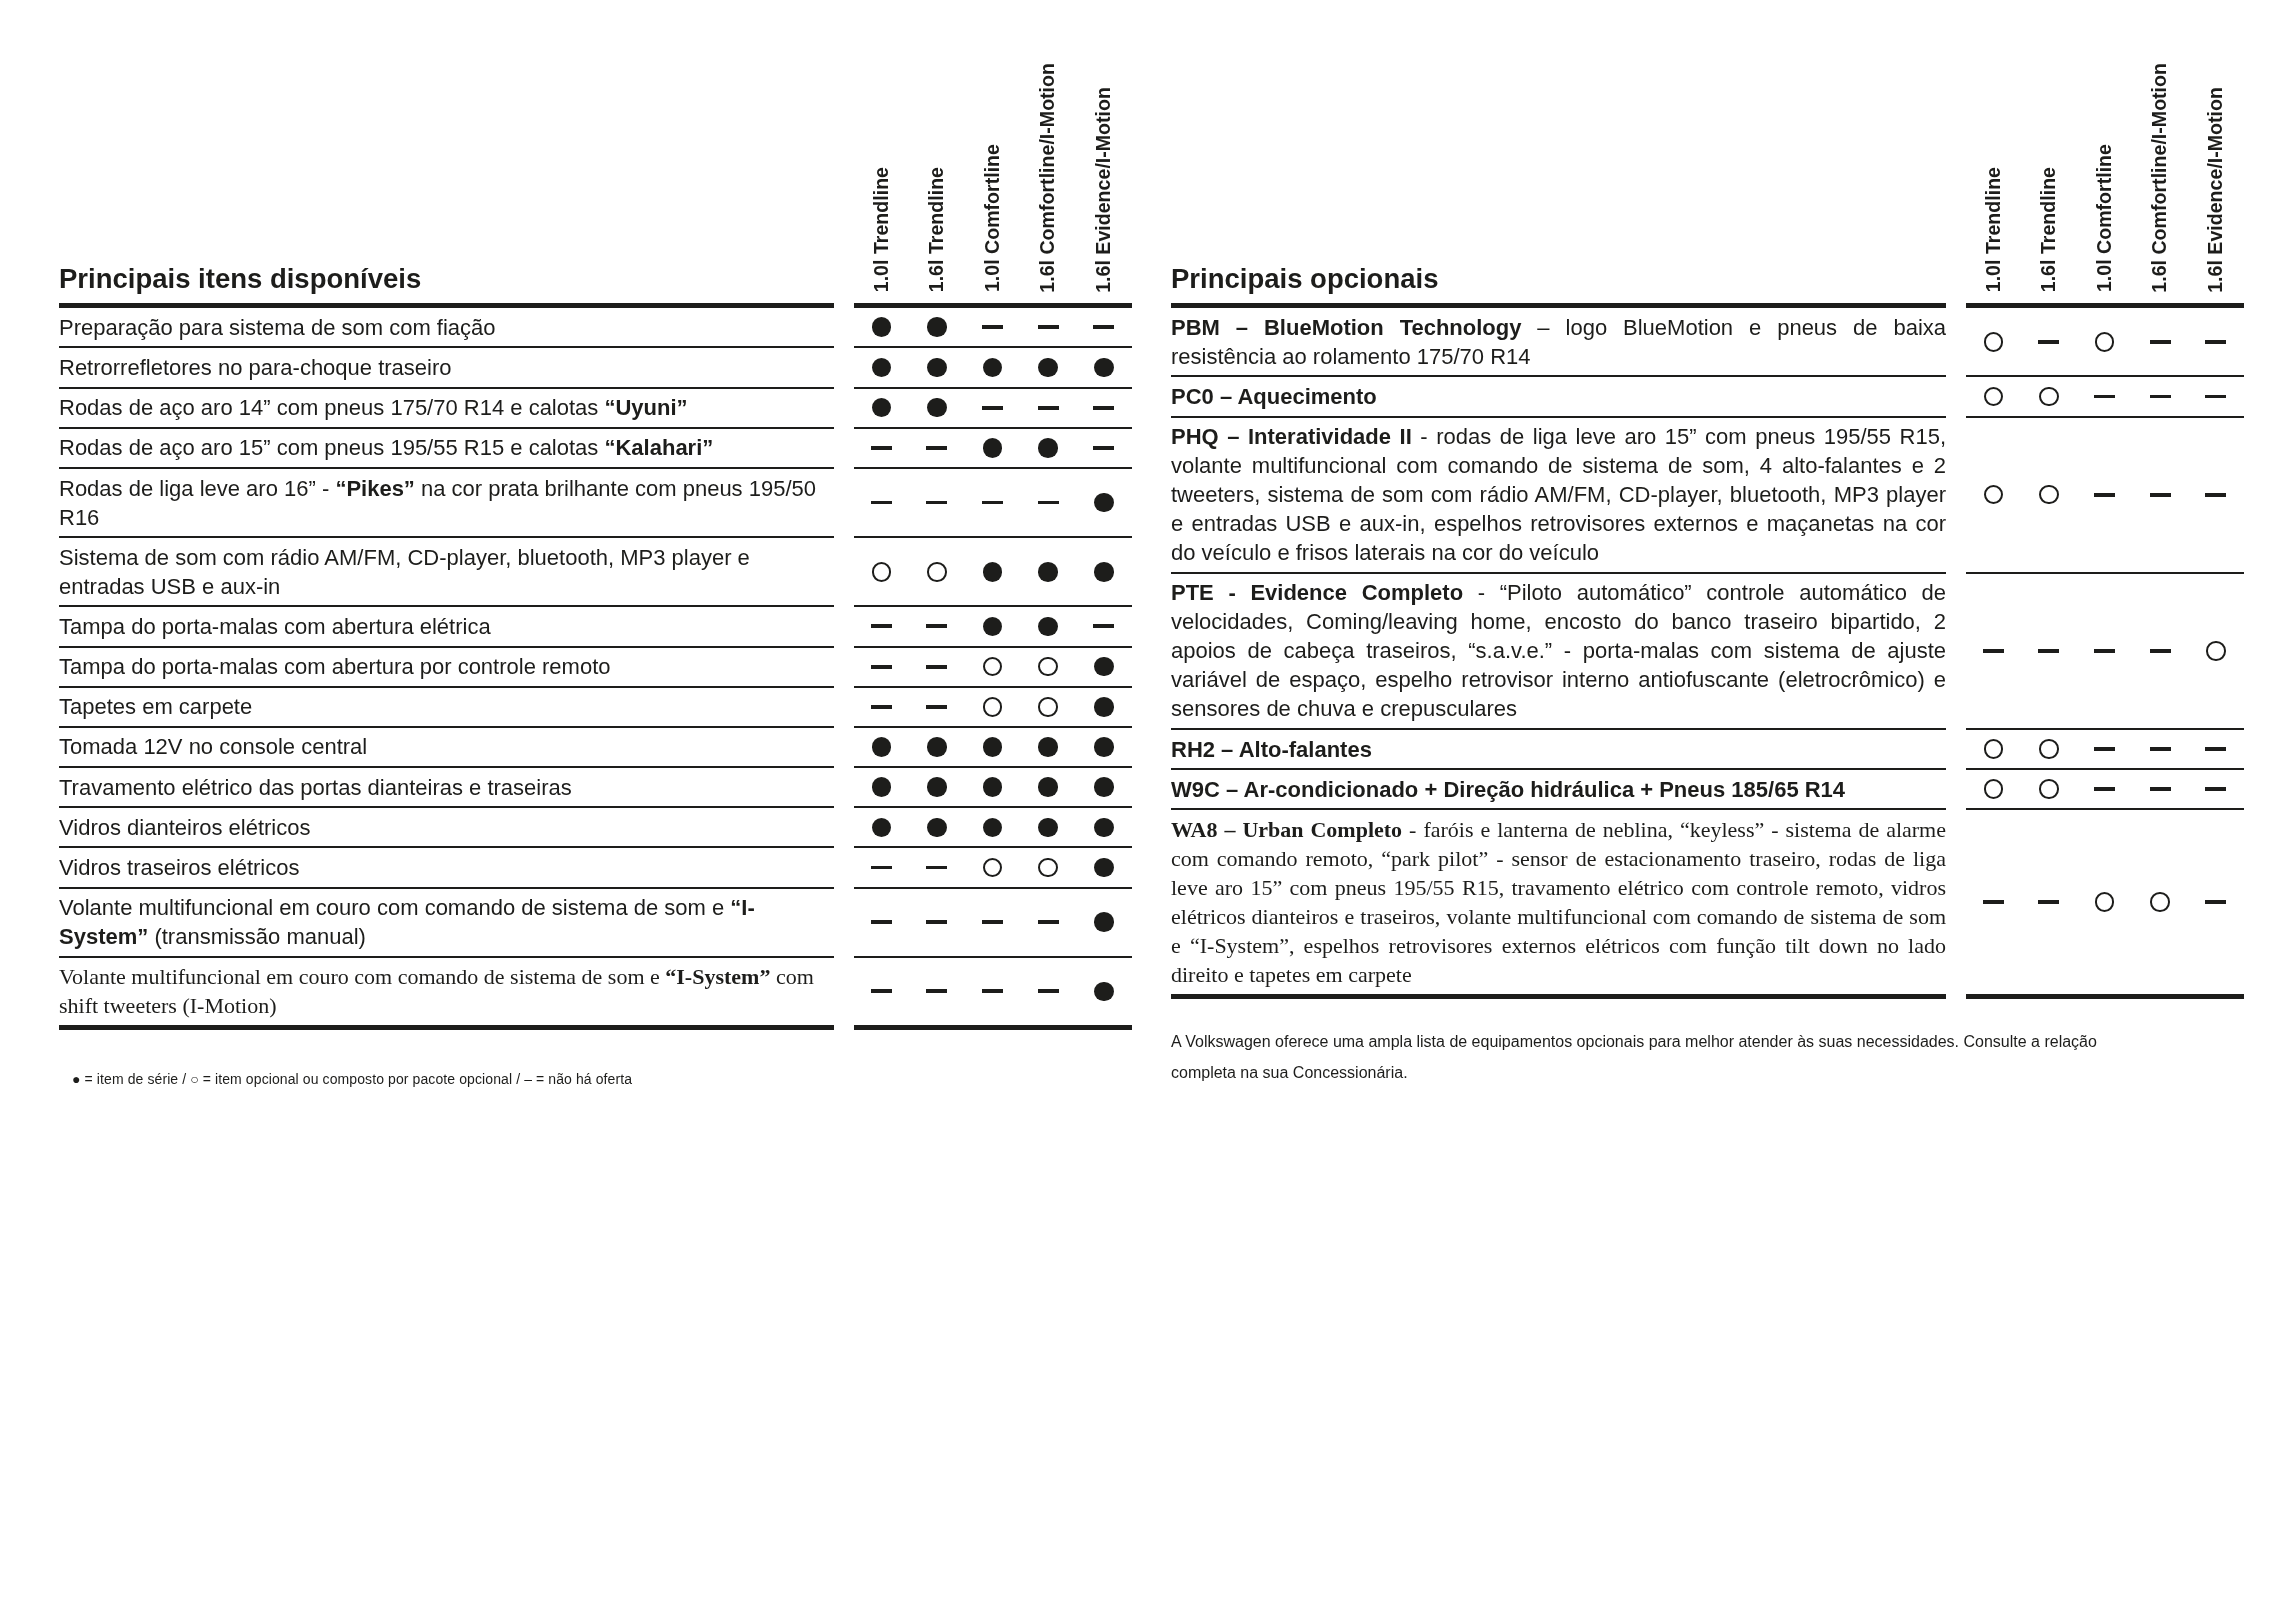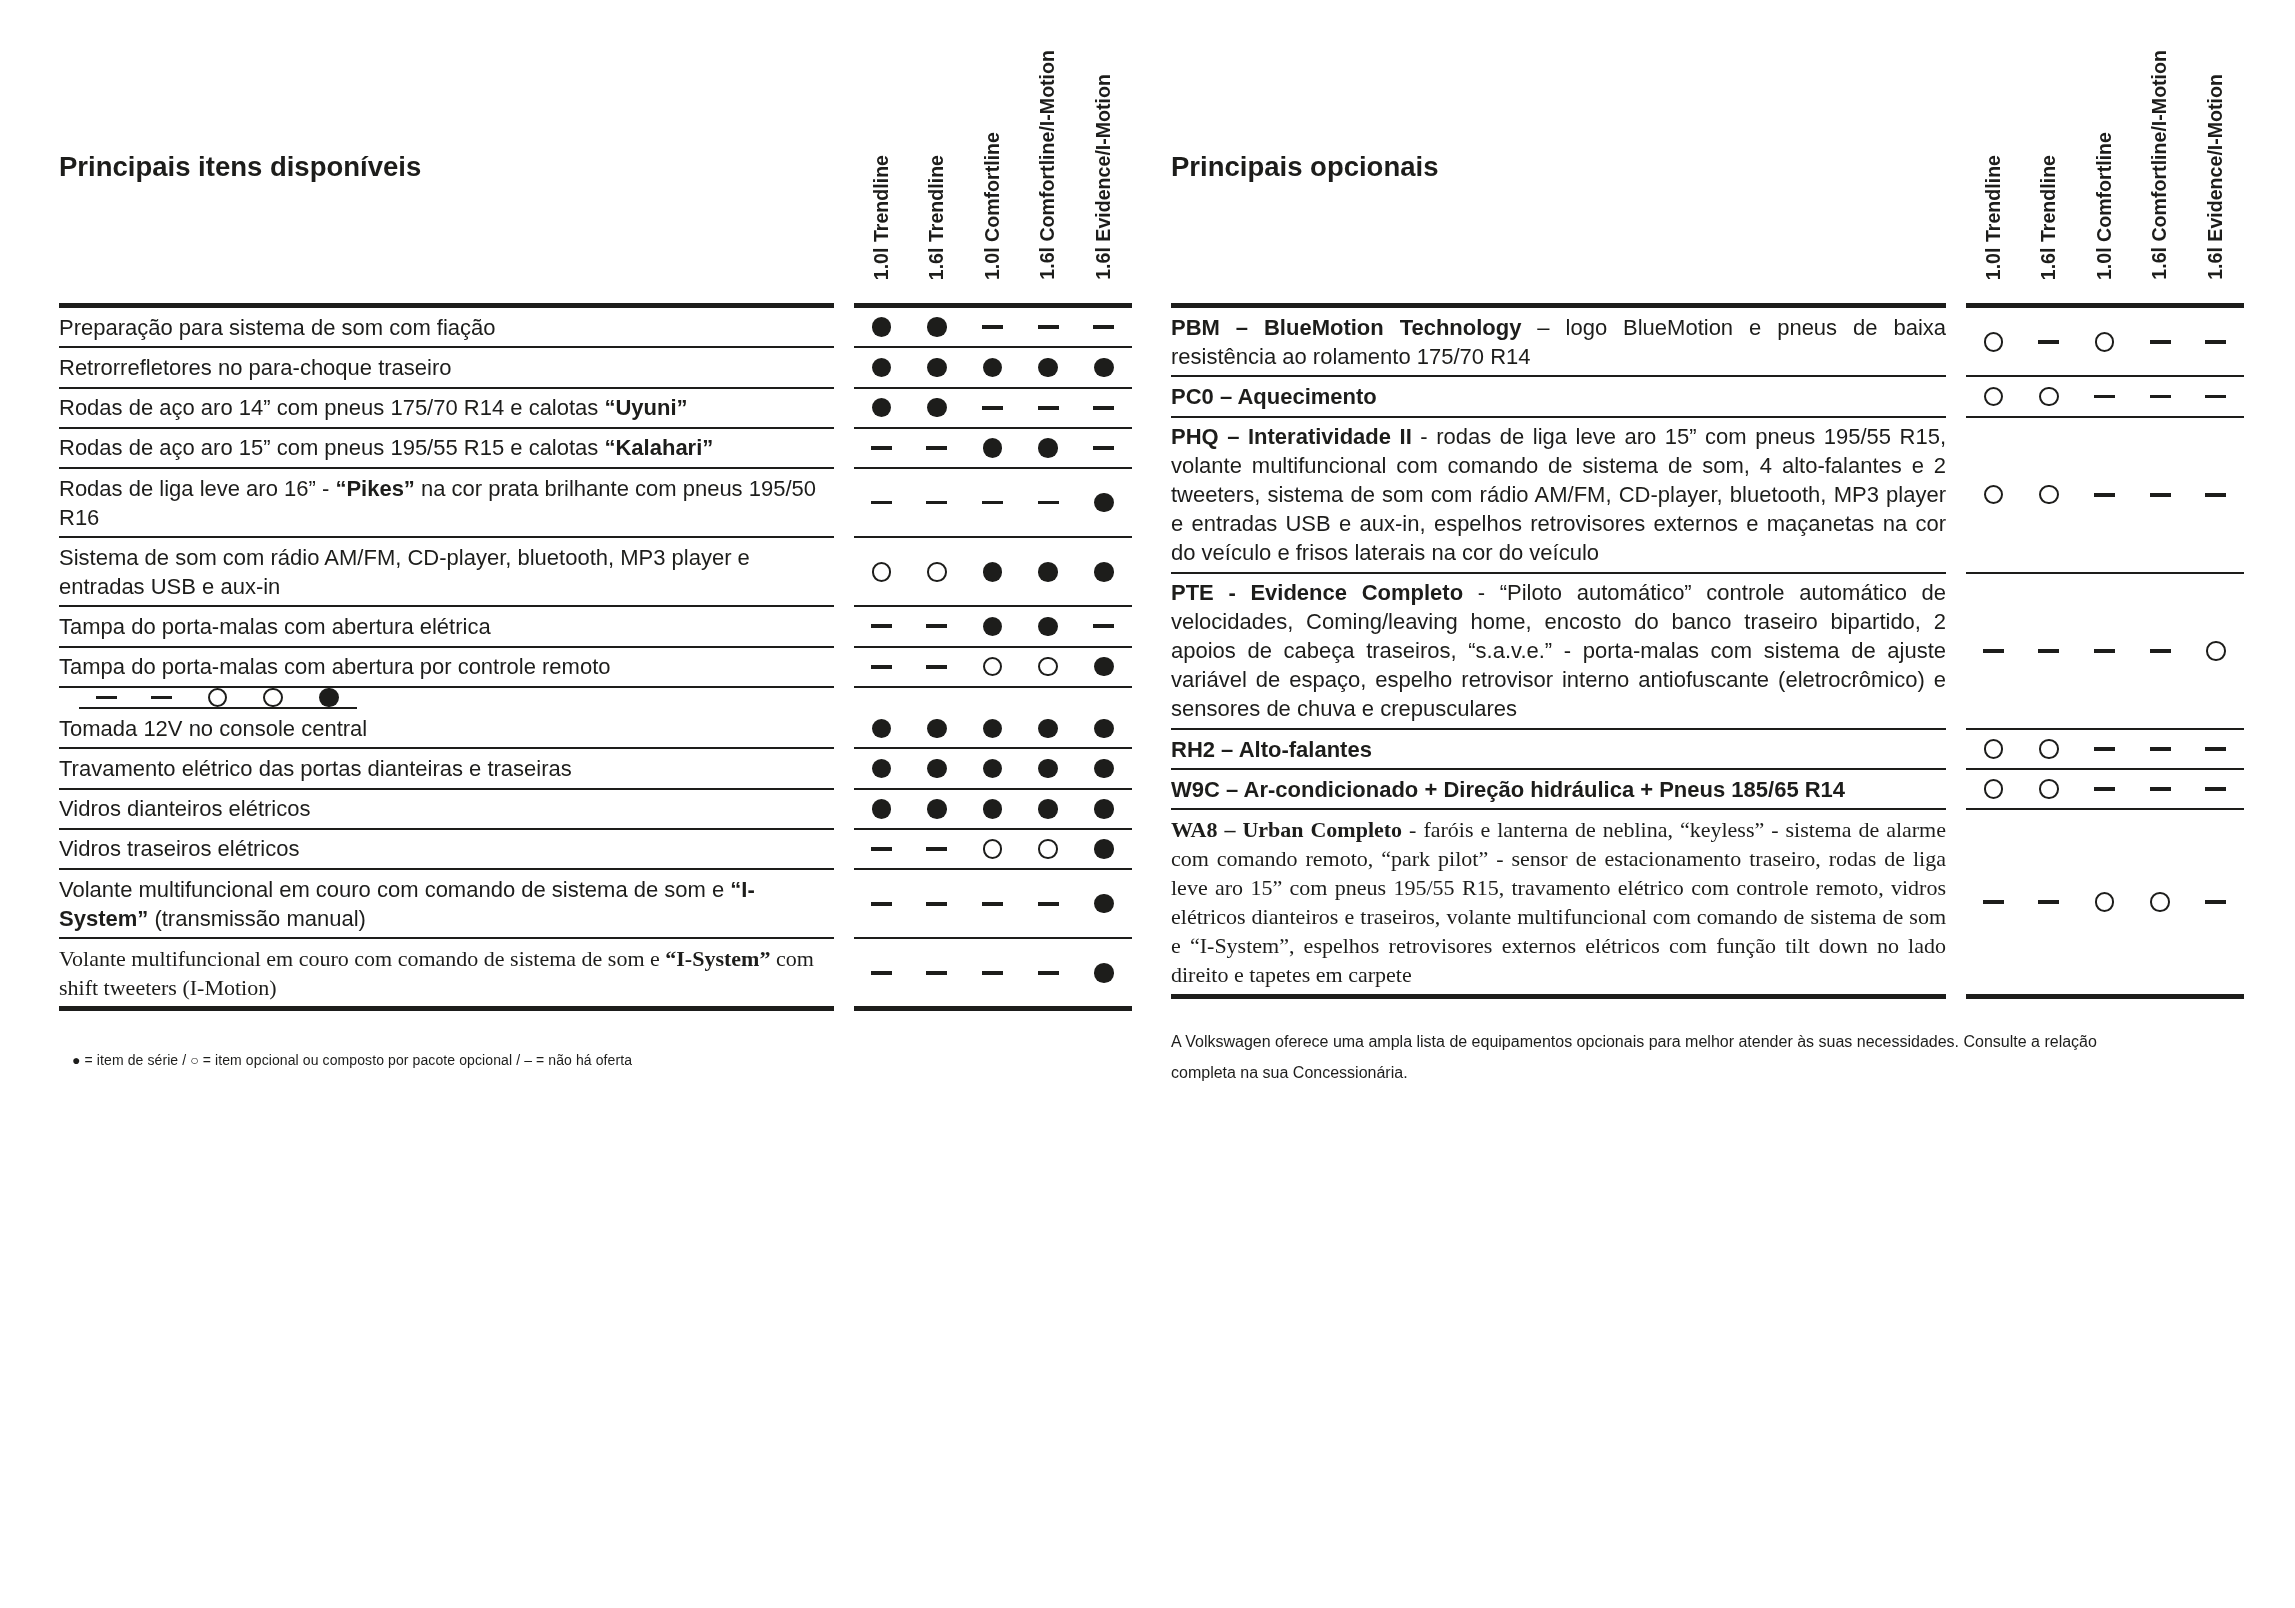--- a/index.html
+++ b/index.html
@@ -5,21 +5,21 @@
   html,body{margin:0;padding:0;}
   body{
     width:2295px;height:1609px;background:#ffffff;position:relative;
     font-family:"Liberation Sans", sans-serif;color:#1d1d1b;
     -webkit-font-smoothing:antialiased;
   }
   .block{position:absolute;top:38px;}
   #left-block{left:59px;width:1073px;}
   #right-block{left:1171px;width:1073px;}
 
-  .header{display:flex;align-items:center;height:265px;}
+  .header{display:flex;align-items:flex-end;height:265px;}
   .title{width:775px;font-size:27.5px;font-weight:bold;padding-bottom:7.8px;}
   .gap{width:19.6px;flex:none;}
   .cols{width:278px;display:flex;}
   .colcell{width:56px;display:flex;justify-content:center;align-items:flex-end;padding-bottom:10.5px;box-sizing:border-box;}
   .colcell span{
     writing-mode:vertical-rl;transform:rotate(180deg);
     font-size:19.6px;font-weight:bold;white-space:nowrap;line-height:1.1;
   }
 
   .rule{display:flex;}
@@ -263,20 +263,23 @@
         <span class="dc">
             <span class="open"></span>
           </span>
         <span class="dc">
             <span class="filled"></span>
           </span>
       </div>
     </div>
 
     <div class="row">
+      <div class="lbl">
+          <div class="txt"><span>Tapetes em carpete</span><span class="b"></span><span></span></div>
+        </div>
       <div class="gap"></div>
       <div class="dots">
         <span class="dc">
             <span class="dash"></span>
           </span>
         <span class="dc">
             <span class="dash"></span>
           </span>
         <span class="dc">
             <span class="open"></span>

